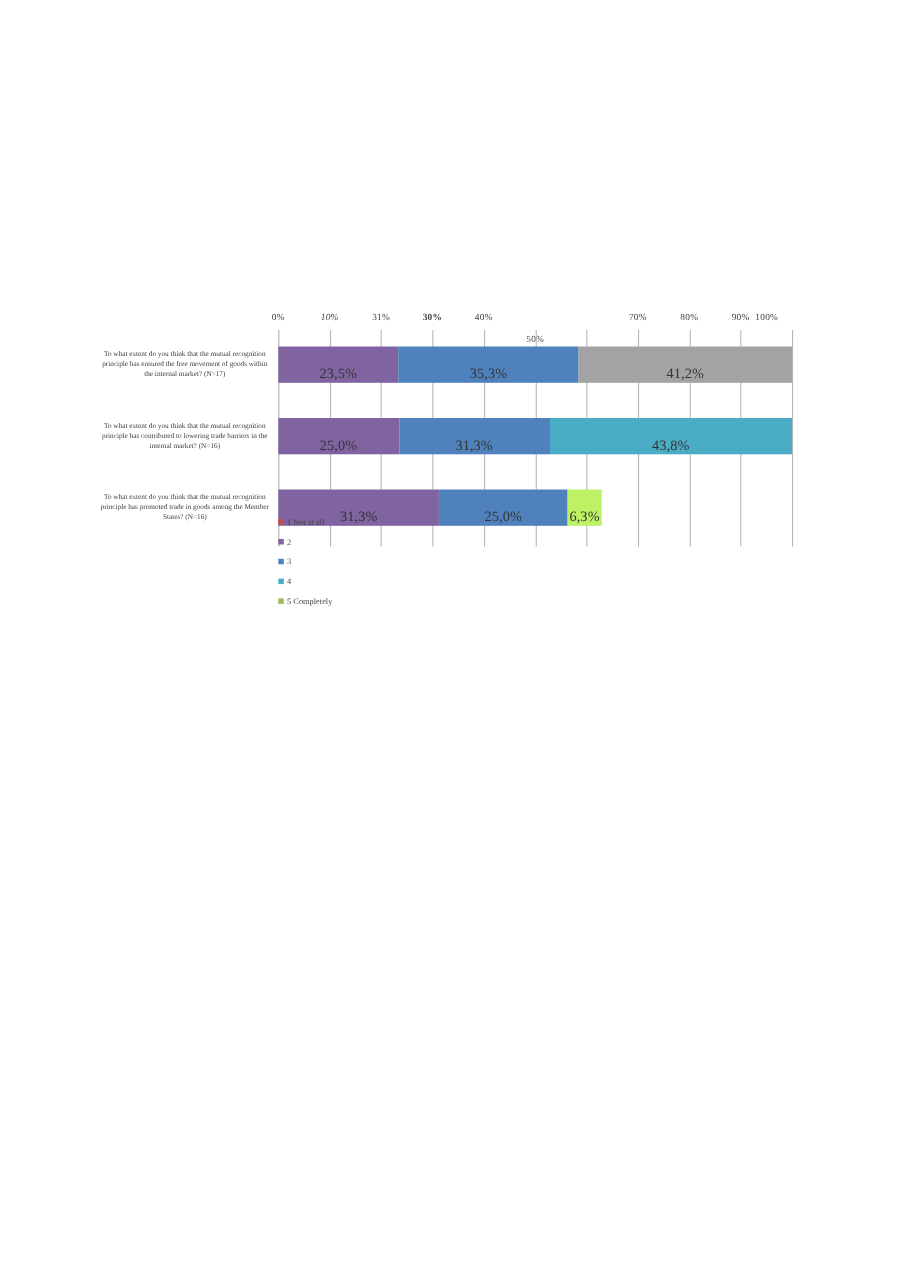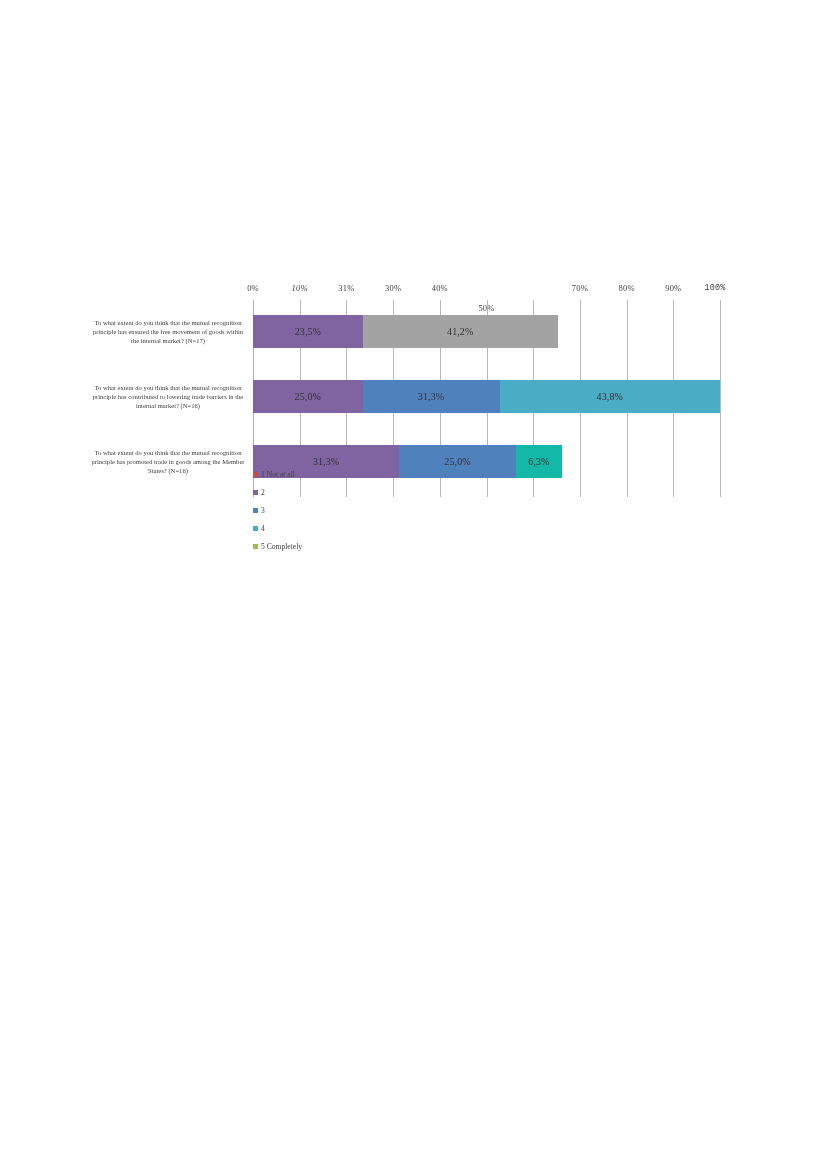--- a/index.html
+++ b/index.html
@@ -73,23 +73,23 @@
   .bar-row {
     position: absolute;
     left: 0;
     width: 100%;
     height: 33px;
     display: flex;
   }
   .bar-seg {
     height: 100%;
     display: flex;
-    align-items: center;
+    align-items: flex-end;
     justify-content: center;
-    font-size: 10px;
+    font-size: 13px;
     letter-spacing: .1px;
     color: #333333;
     overflow: hidden;
     white-space: nowrap;
   }
 
   
   #category-labels {
     position: absolute;
     left: 0;
@@ -137,28 +137,28 @@
 </style>
 </head>
 <body>
 
 <div id="chart-figure">
 
   <div id="x-axis-labels">
       <span class="x-tick-label" style="left: 0px;">0%</span>
       <span class="x-tick-label" style="left: 46.7px; font-style: italic;">10%</span>
       <span class="x-tick-label" style="left: 93.4px;">31%</span>
-      <span class="x-tick-label" style="left: 140.1px;">30%</span>
+      <span class="x-tick-label" style="left: 140.1px; font-weight: bold;">30%</span>
       <span class="x-tick-label" style="left: 186.8px;">40%</span>
       <span class="x-tick-label" style="left: 233.5px; margin-top: 20px;">50%</span>
       <span class="x-tick-label" style="left: 286px; margin-top: 32px;">60%</span>
       <span class="x-tick-label" style="left: 326.9px;">70%</span>
       <span class="x-tick-label" style="left: 373.6px;">80%</span>
       <span class="x-tick-label" style="left: 420.3px;">90%</span>
-      <span class="x-tick-label" style="left: 462px; font-family: Liberation Mono, monospace;">100%</span>
+      <span class="x-tick-label" style="left: 444px;">100%</span>
     </div>
 
   <div id="category-labels">
       <div class="cat-label" style="top: 17.5px;">To what extent do you think that the mutual recognition principle has ensured the free movement of goods within the internal market? (N=17)</div>
       <div class="cat-label" style="top: 82.5px;">To what extent do you think that the mutual recognition principle has contributed to lowering trade barriers in the internal market? (N=16)</div>
       <div class="cat-label" style="top: 147.5px;">To what extent do you think that the mutual recognition principle has promoted trade in goods among the Member States? (N=16)</div>
     </div>
 
   <div id="plot-area">
     <div id="gridlines">
@@ -172,20 +172,23 @@
         <div class="gridline" style="left: 326.9px;"></div>
         <div class="gridline" style="left: 373.6px;"></div>
         <div class="gridline" style="left: 420.3px;"></div>
         <div class="gridline" style="left: 467px;"></div>
       </div>
     <div id="bars">
         <div class="bar-row" style="top: 15px;">
           <div class="bar-seg" style="width: 109.745px; background: rgb(128, 100, 162);">
             <span>23,5%</span>
           </div>
+          <div class="bar-seg" style="width: 164.851px; background: rgb(79, 129, 189);">
+            <span>35,3%</span>
+          </div>
           <div class="bar-seg" style="width: 195px; background: #a3a3a3;">
             <span>41,2%</span>
           </div>
         </div>
         <div class="bar-row" style="top: 80px;">
           <div class="bar-seg" style="width: 116.75px; background: rgb(128, 100, 162);">
             <span>25,0%</span>
           </div>
           <div class="bar-seg" style="width: 146.171px; background: rgb(79, 129, 189);">
             <span>31,3%</span>
@@ -194,21 +197,21 @@
             <span>43,8%</span>
           </div>
         </div>
         <div class="bar-row" style="top: 145px;">
           <div class="bar-seg" style="width: 146.171px; background: rgb(128, 100, 162);">
             <span>31,3%</span>
           </div>
           <div class="bar-seg" style="width: 116.75px; background: rgb(79, 129, 189);">
             <span>25,0%</span>
           </div>
-          <div class="bar-seg" style="width: 46px; background: #14b8a6;">
+          <div class="bar-seg" style="width: 31px; background: #bef264;">
             <span>6,3%</span>
           </div>
         </div>
       </div>
   </div>
 
   <div id="legend">
       <span class="legend-item">
         <span class="legend-swatch" style="background: rgb(192, 80, 77);"></span>
         <span>1 Not at all</span>

